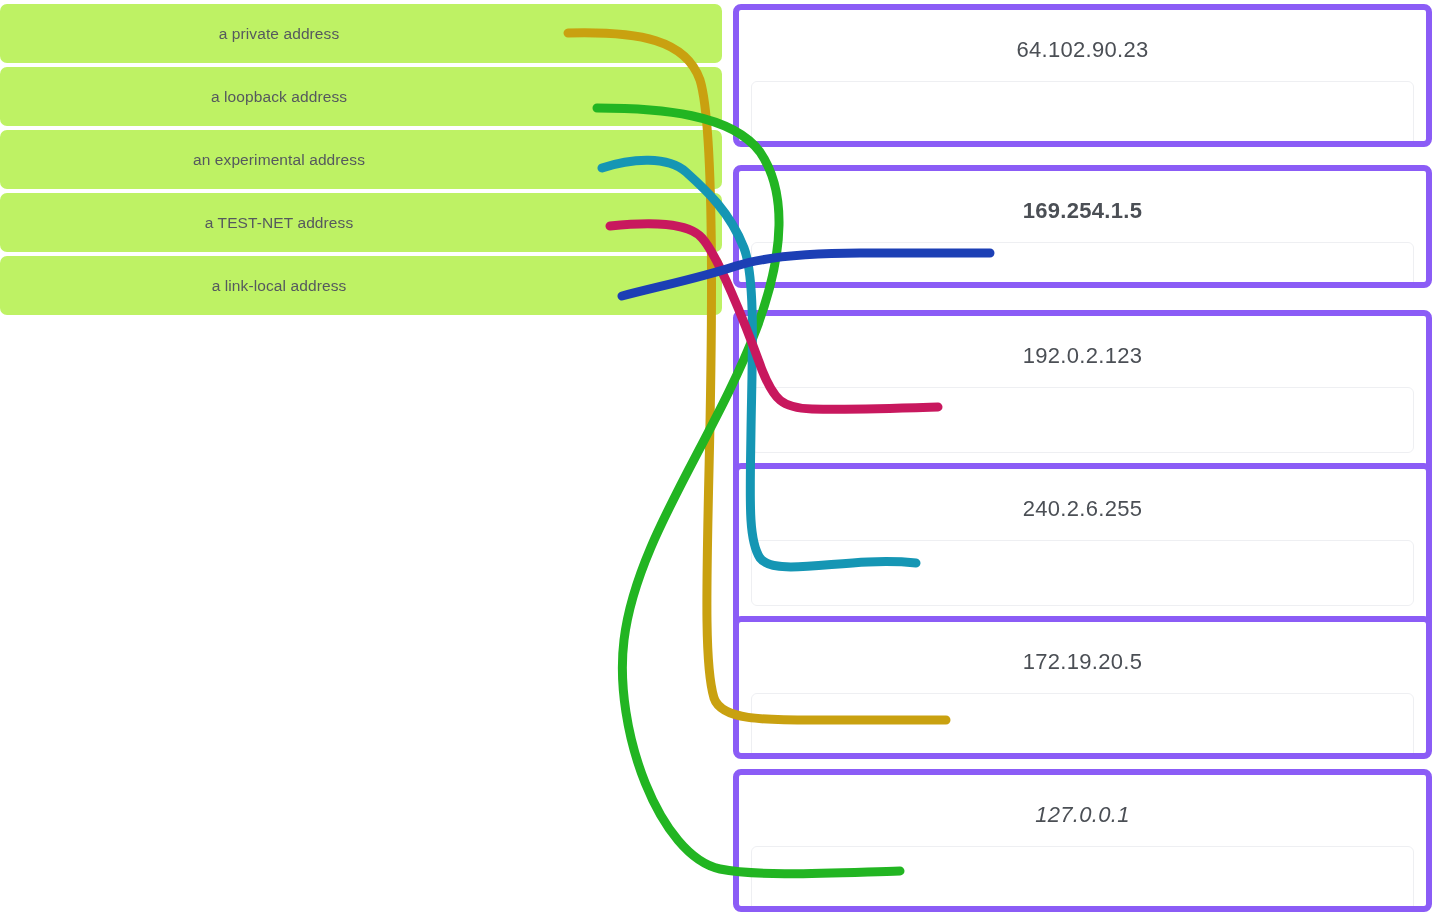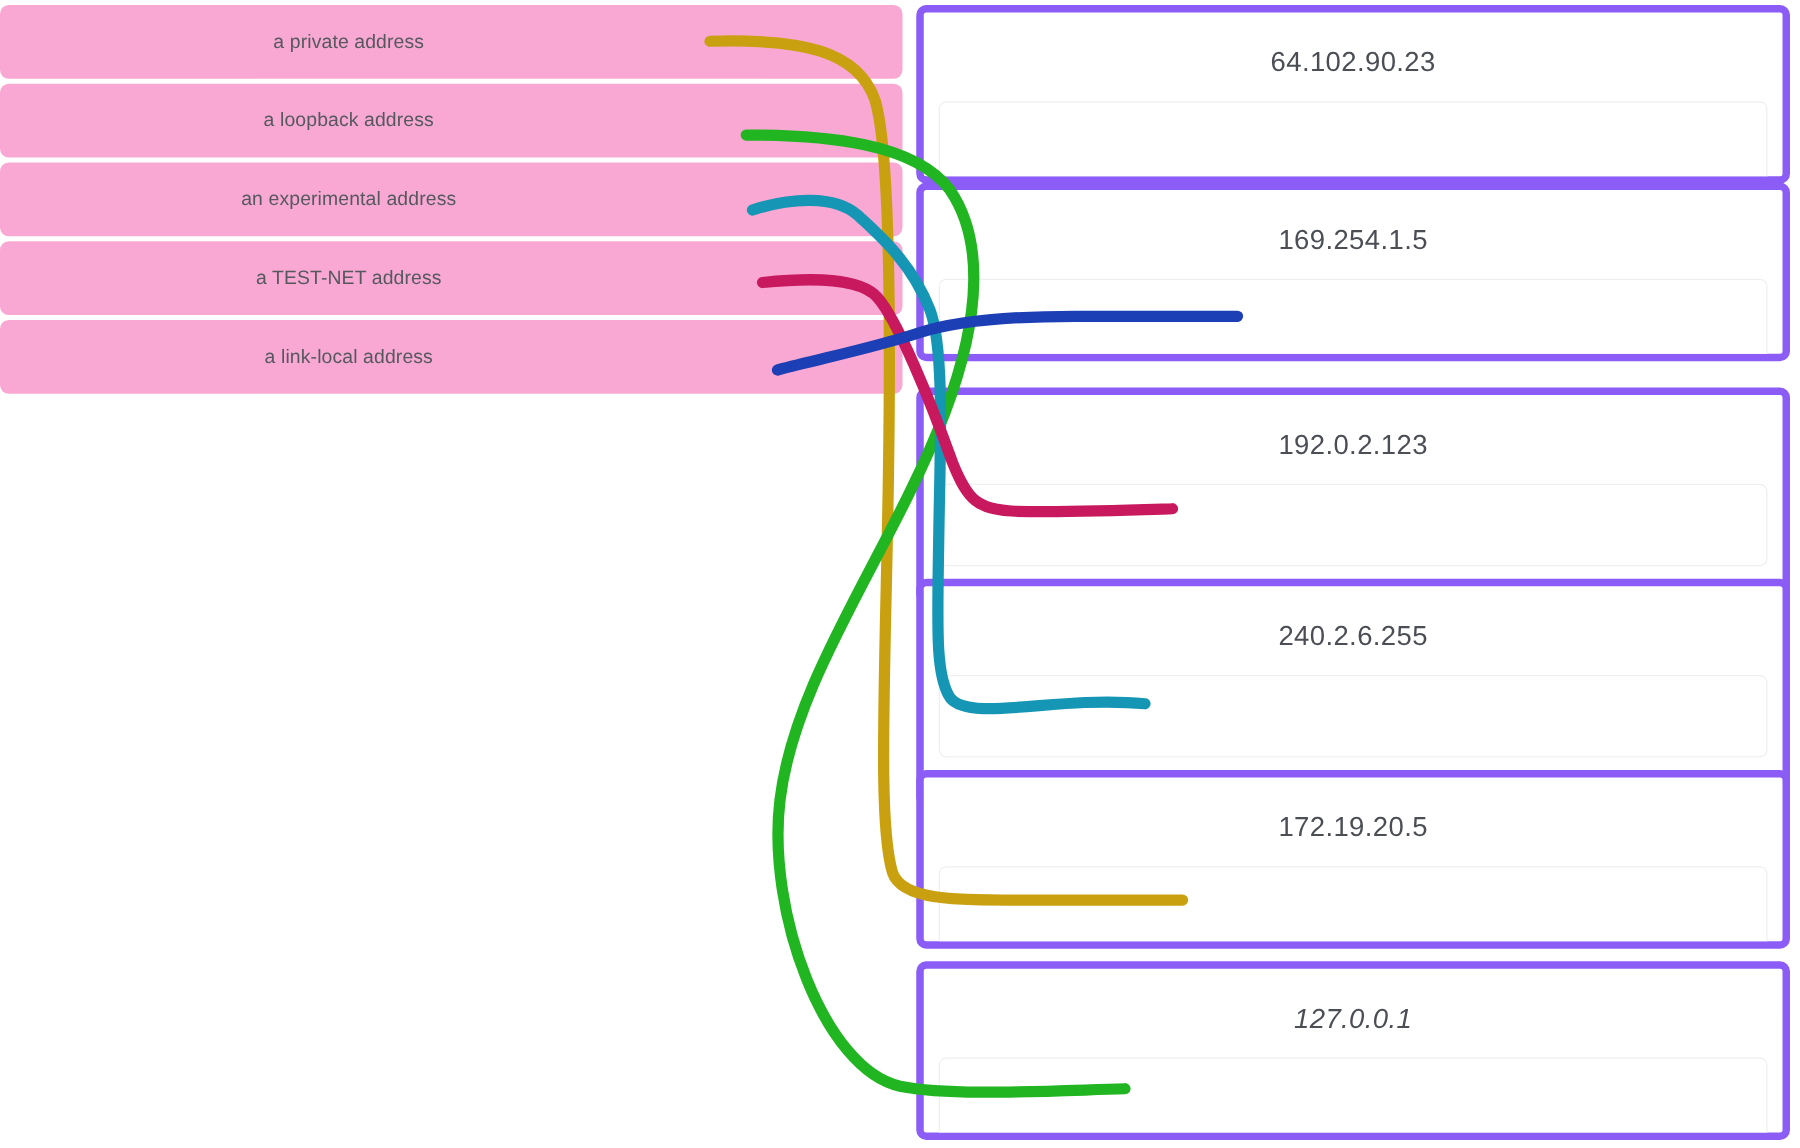--- a/index.html
+++ b/index.html
@@ -26,21 +26,21 @@
     left: 0px;
     top: 0px;
     width: 722px;
     height: 314px;
   }
   .prompt-row {
     position: absolute;
     left: 0px;
     width: 722px;
     height: 59px;
-    background: #f9a8d4;
+    background: #bef264;
     border-radius: 7px;
     box-sizing: border-box;
     display: flex;
     align-items: center;
     justify-content: center;
   }
   .prompt-label {
     font-size: 15.5px;
     color: #55595e;
     letter-spacing: 0.1px;
@@ -123,21 +123,21 @@
 
   </div>
 
   <div id="answer-column">
 
     <div class="answer-card" style="top:4px;height:143px;">
       <div class="answer-title">64.102.90.23</div>
       <div class="answer-dropzone"></div>
     </div>
 
-    <div class="answer-card" style="top:146px;height:143px;">
+    <div class="answer-card" style="top:165px;height:123px;font-weight:bold;">
       <div class="answer-title">169.254.1.5</div>
       <div class="answer-dropzone"></div>
     </div>
 
     <div class="answer-card" style="top:310px;height:173px;">
       <div class="answer-title">192.0.2.123</div>
       <div class="answer-dropzone"></div>
     </div>
 
     <div class="answer-card" style="top:463px;height:183px;">

